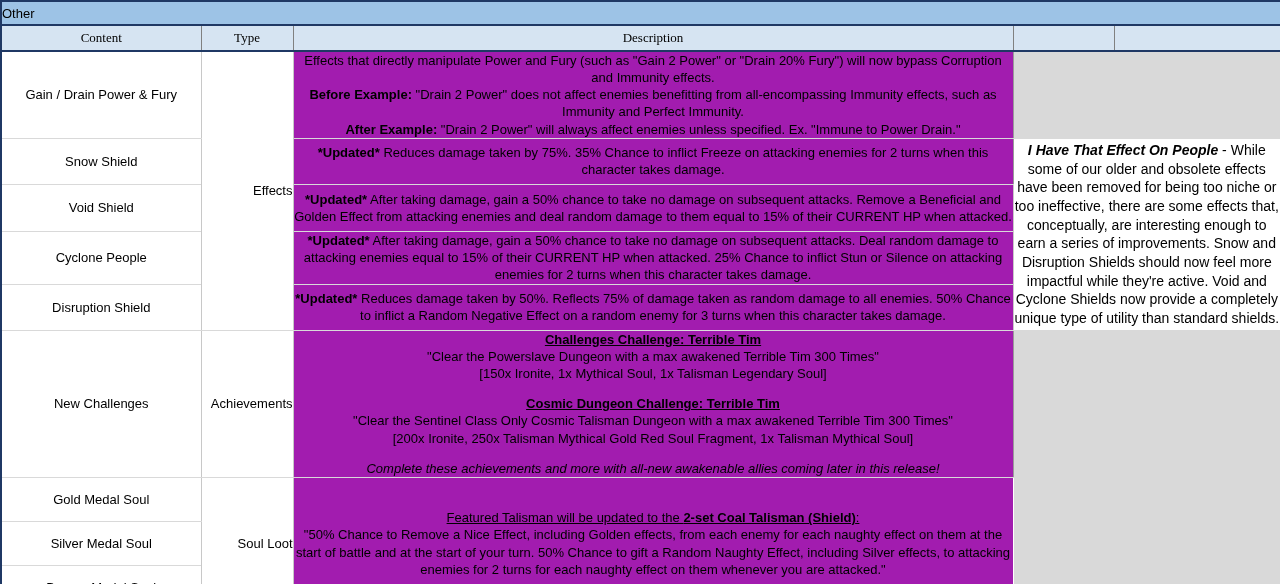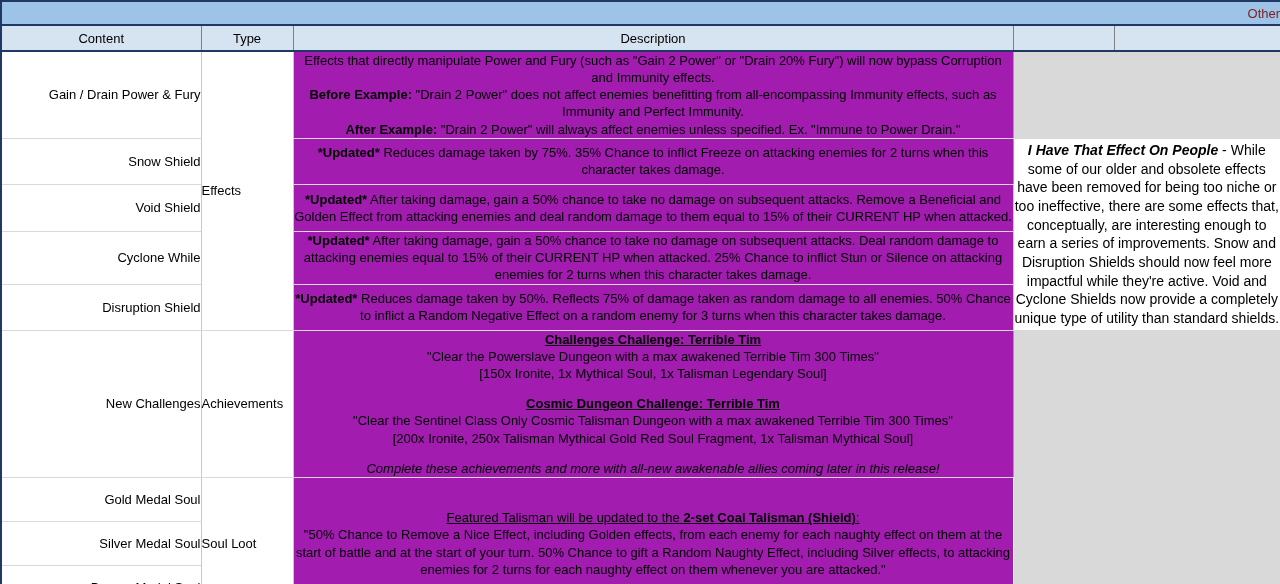--- a/index.html
+++ b/index.html
@@ -33,52 +33,53 @@
   }
 
   
   .hdr-top {
     background: #9dc3e6;
     border-top: 2px solid #1f3864 !important;
     border-bottom: 2px solid #1f3864 !important;
     border-left: 2px solid #1f3864 !important;
     border-right: 2px solid #1f3864 !important;
     height: 22px;
-    text-align: right;
-    font-size: 13px;
-    color: #7f1d1d;
+    text-align: left;
+    font-size: 13px;
+    color: #000000;
   }
   .hdr-sub {
     background: #d6e4f2;
     height: 24px;
     text-align: center;
     font-size: 13px;
     font-weight: bold;
     border-top: 1px solid #1f3864 !important;
     border-bottom: 2px solid #1f3864 !important;
     border-left: 1px solid #808080 !important;
     border-right: 1px solid #808080 !important;
+    font-family: Liberation Serif, serif;
   }
   .hdr-sub.blank { font-weight: normal; }
   .hdr-sub.first { border-left: 2px solid #1f3864 !important; }
   .hdr-sub.last  { border-right: 2px solid #1f3864 !important; }
 
   
   .c-content {
-    text-align: right;
+    text-align: center;
     font-size: 13px;
     padding: 4px 6px;
     border-left: 2px solid #1f3864 !important;
     border-right: 1px solid #c8c8c8 !important;
     border-top: 1px solid #d9d9d9 !important;
     border-bottom: 1px solid #d9d9d9 !important;
     background: #ffffff;
   }
   .c-type {
-    text-align: left;
+    text-align: right;
     font-size: 13px;
     padding: 4px 6px;
     border-left: 1px solid #c8c8c8 !important;
     border-right: 1px solid #c8c8c8 !important;
     border-top: 1px solid #d9d9d9 !important;
     border-bottom: 1px solid #d9d9d9 !important;
     background: #ffffff;
   }
   .c-desc {
     text-align: center;
@@ -159,21 +160,21 @@
       <td class="c-desc"><span class="bold">*Updated*</span><span> Reduces damage taken by 75%. 35% Chance to inflict Freeze on attacking enemies for 2 turns when this character takes damage.</span></td>
       <td class="c-note" colspan="2" rowspan="4"><span class="bi">I Have That Effect On People</span><span> - </span><span>While some of our older and obsolete effects have been removed for being too niche or too ineffective, there are some effects that, conceptually, are interesting enough to earn a series of improvements. Snow and Disruption Shields should now feel more impactful while they're active. Void and Cyclone Shields now provide a completely unique type of utility than standard shields.</span></td>
     </tr>
 
     <tr>
       <td class="c-content" style="height:46px">Void Shield</td>
       <td class="c-desc"><span class="bold">*Updated*</span><span> After taking damage, gain a 50% chance to take no damage on subsequent attacks. Remove a Beneficial and Golden Effect from attacking enemies and deal random damage to them equal to 15% of their CURRENT HP when attacked.</span></td>
     </tr>
 
     <tr>
-      <td class="c-content" style="height:52px">Cyclone While</td>
+      <td class="c-content" style="height:52px">Cyclone People</td>
       <td class="c-desc"><span class="bold">*Updated*</span><span> After taking damage, gain a 50% chance to take no damage on subsequent attacks. Deal random damage to attacking enemies equal to 15% of their CURRENT HP when attacked. 25% Chance to inflict Stun or Silence on attacking enemies for 2 turns when this character takes damage.</span></td>
     </tr>
 
     <tr>
       <td class="c-content" style="height:45px">Disruption Shield</td>
       <td class="c-desc"><span class="bold">*Updated*</span><span> Reduces damage taken by 50%. Reflects 75% of damage taken as random damage to all enemies. 50% Chance to inflict a Random Negative Effect on a random enemy for 3 turns when this character takes damage.</span></td>
     </tr>
 
     <tr>
       <td class="c-content" style="height:143px">New Challenges</td>

